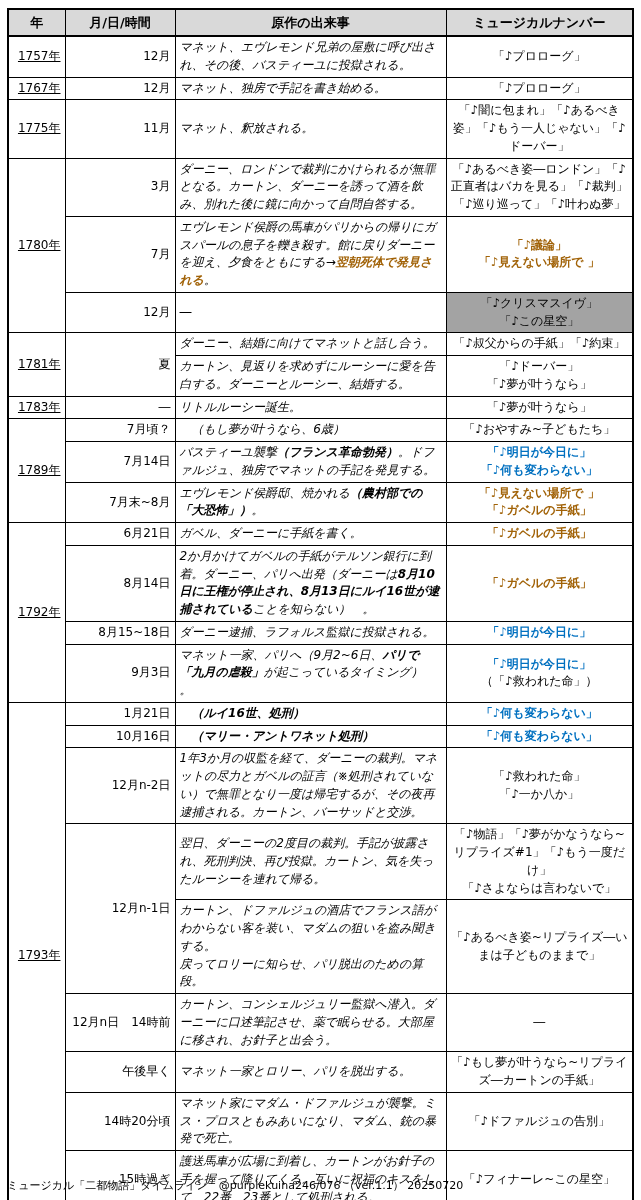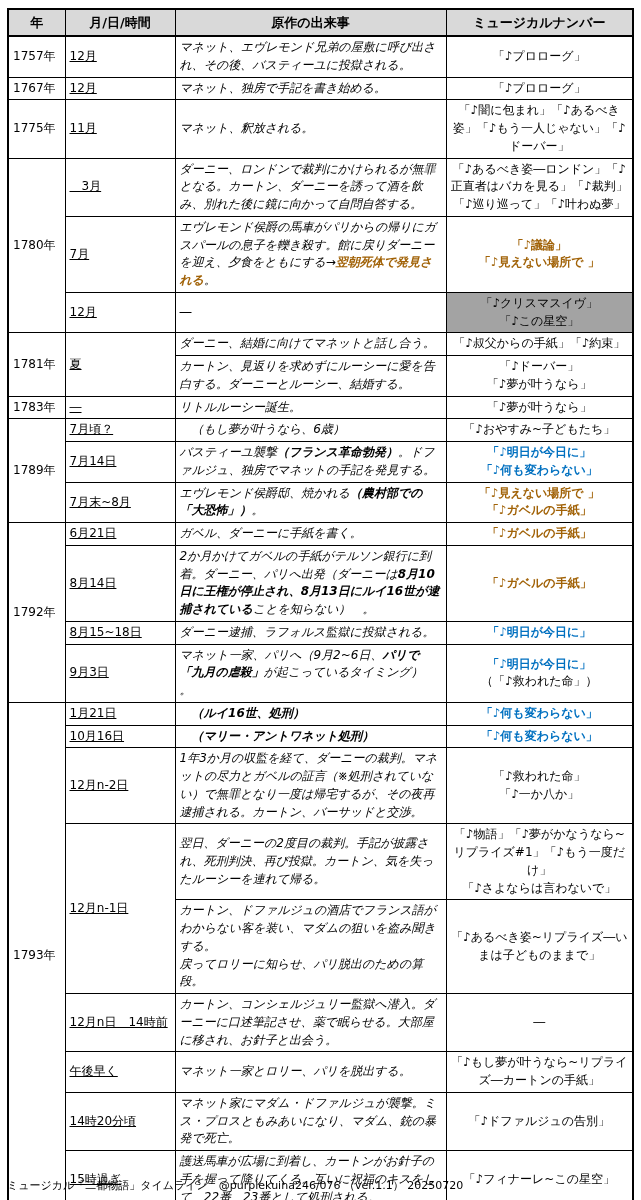--- a/index.html
+++ b/index.html
@@ -37,22 +37,22 @@
     overflow-wrap: break-word;
   }
   table.timeline th {
     background: #d9d9d9;
     font-weight: bold;
     font-size: 13px;
     text-align: center;
     border-bottom: 2px solid #000000;
     padding: 3px 2px;
   }
-  td.c-year  { text-align: left; }
-  td.c-time  { text-align: left; text-decoration: underline; }
+  td.c-year  { text-align: right; text-decoration: underline; }
+  td.c-time  { text-align: right; }
   td.c-event { text-align: left; font-style: italic; }
   td.c-music { text-align: center; }
   .st-bold { font-weight: bold; }
   .st-red  { font-weight: bold; color: #a16207; }
   .st-blue { font-weight: bold; color: #0070c0; }
   td.bg-highlight { background: #a3a3a3; }
   #footer-credit {
     position: absolute;
     left: 7px;
     top: 1178px;

